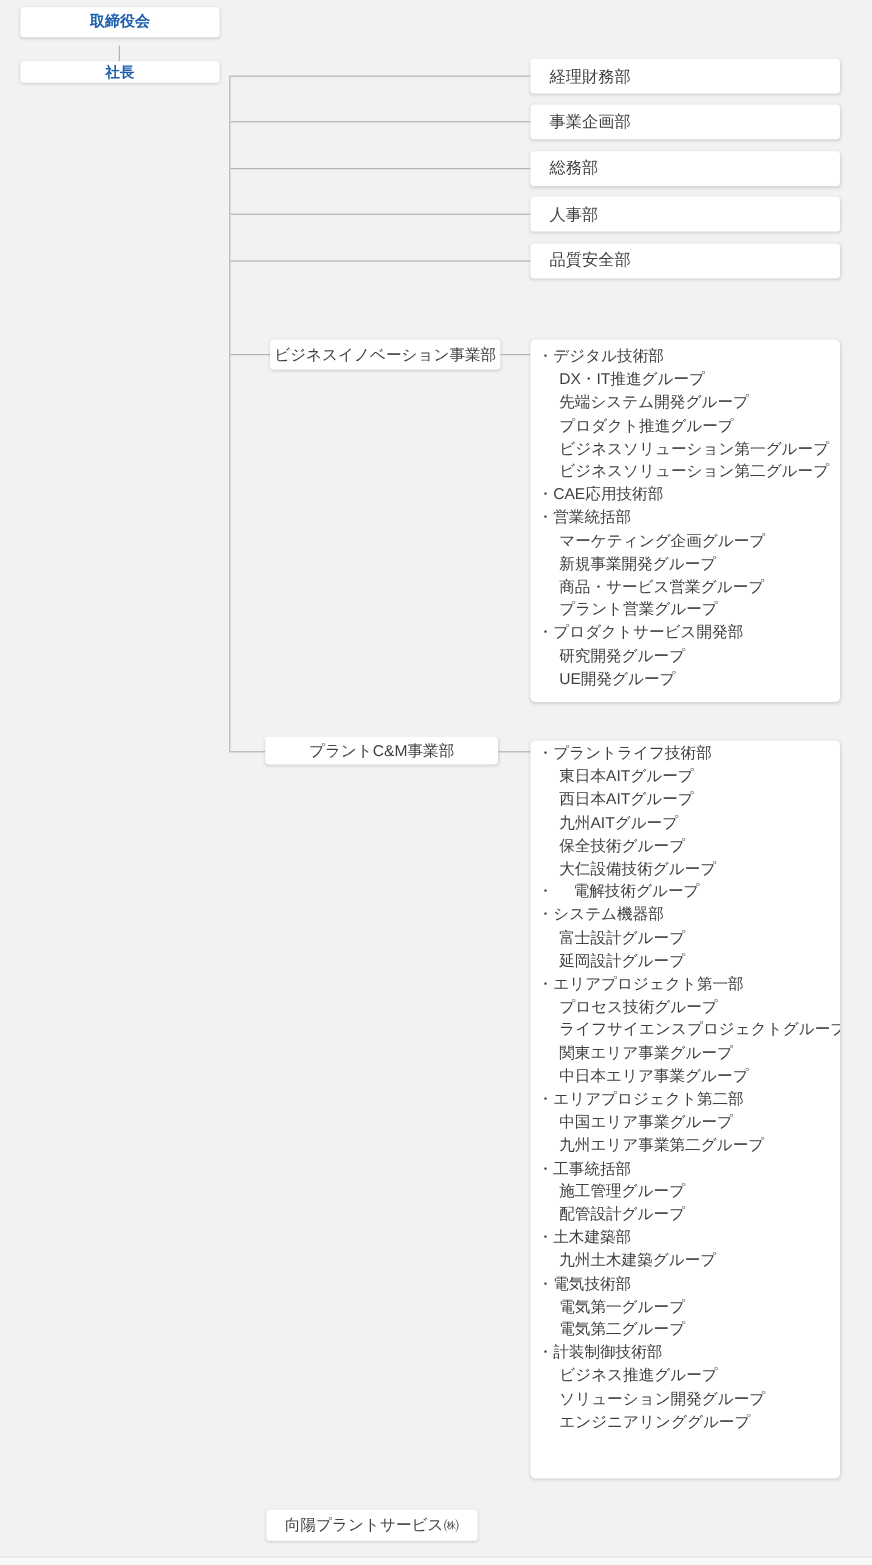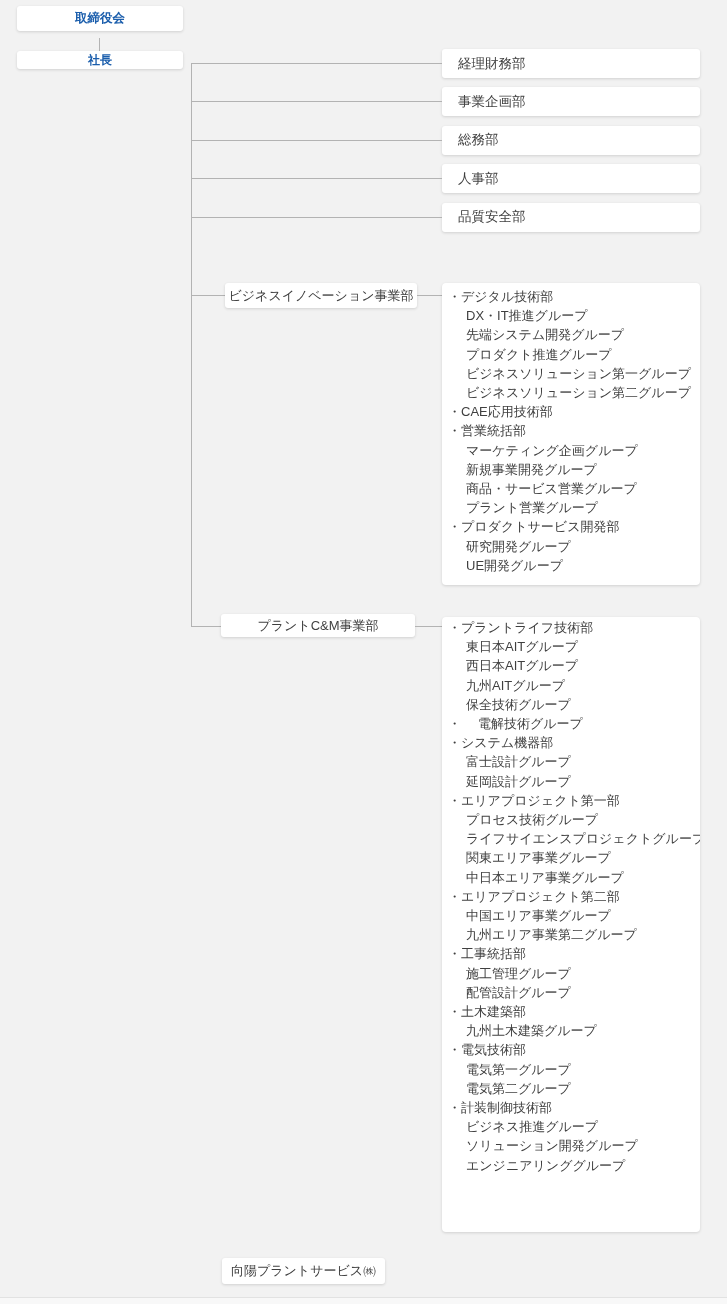--- a/index.html
+++ b/index.html
@@ -29,21 +29,21 @@
     border-radius:3px;
     box-shadow:0 1px 3px rgba(0,0,0,.14);
     display:flex;align-items:center;justify-content:center;
     font-size:13px;
     white-space:nowrap;
   }
   .node.board     {left:17px; top:6px; width:166px;height:25px;color:var(--accent-text);font-weight:600;font-size:12.5px;}
   .node.president {left:17px; top:51px; width:166px;height:18px;color:var(--accent-text);font-weight:600;font-size:12px;}
   .node.division1 {left:225px;top:283px;width:192px;height:25px;}
   .node.division2 {left:221px;top:614px;width:194px;height:23px;}
-  .node.subsidiary{left:222px;top:1258px;width:163px;height:26px;}
+  .node.subsidiary{left:222px;top:1258px;width:176px;height:26px;}
   
   .conn{position:absolute;background:var(--line);}
   .conn.v-board   {left:99px; top:38px; width:1px;height:13px;}
   .conn.trunk     {left:191px;top:63px; width:1px;height:564px;}
   .conn.div1-l    {left:192px;top:295px;width:33px;height:1px;}
   .conn.div1-r    {left:417px;top:295px;width:25px;height:1px;}
   .conn.div2-l    {left:192px;top:626px;width:29px;height:1px;}
   .conn.div2-r    {left:415px;top:626px;width:27px;height:1px;}
   
   .dept-stack{
@@ -197,20 +197,23 @@
       </div>
       <div class="line group">
         <span class="txt">西日本AITグループ</span>
       </div>
       <div class="line group">
         <span class="txt">九州AITグループ</span>
       </div>
       <div class="line group">
         <span class="txt">保全技術グループ</span>
       </div>
+      <div class="line group">
+        <span class="txt">大仁設備技術グループ</span>
+      </div>
       <div class="line bullet-group">
         <span class="bullet">・</span>
         <span class="txt">電解技術グループ</span>
       </div>
       <div class="line dept">
         <span class="bullet">・</span>
         <span class="txt">システム機器部</span>
       </div>
       <div class="line group">
         <span class="txt">富士設計グループ</span>

